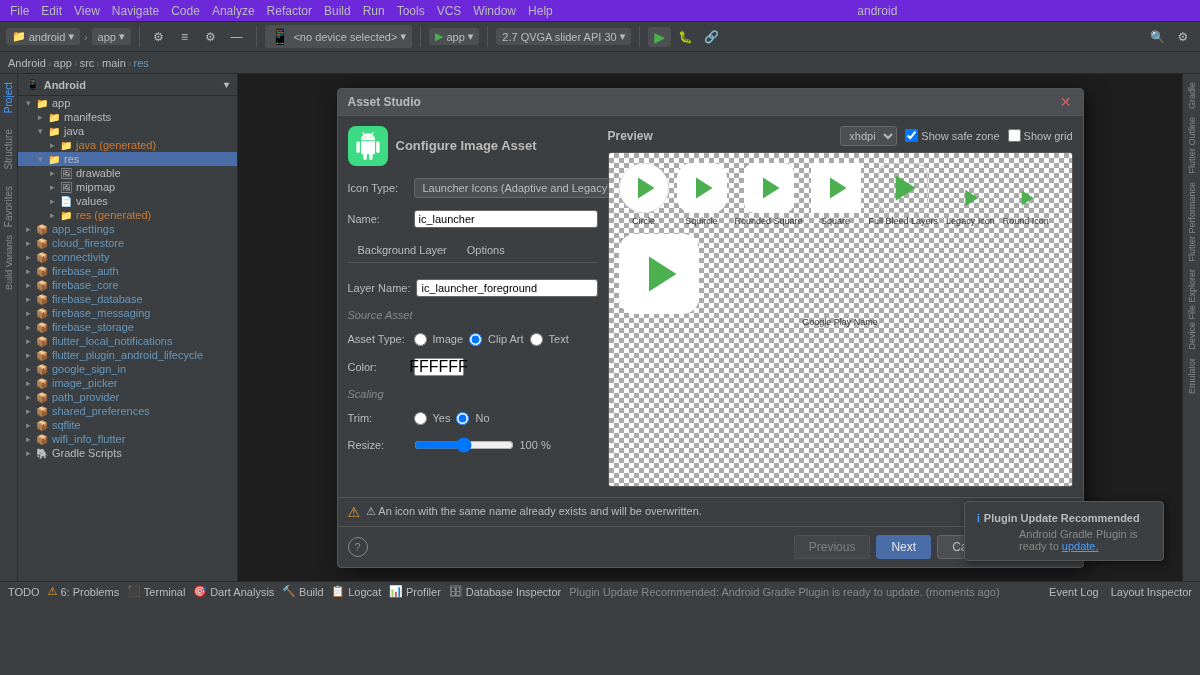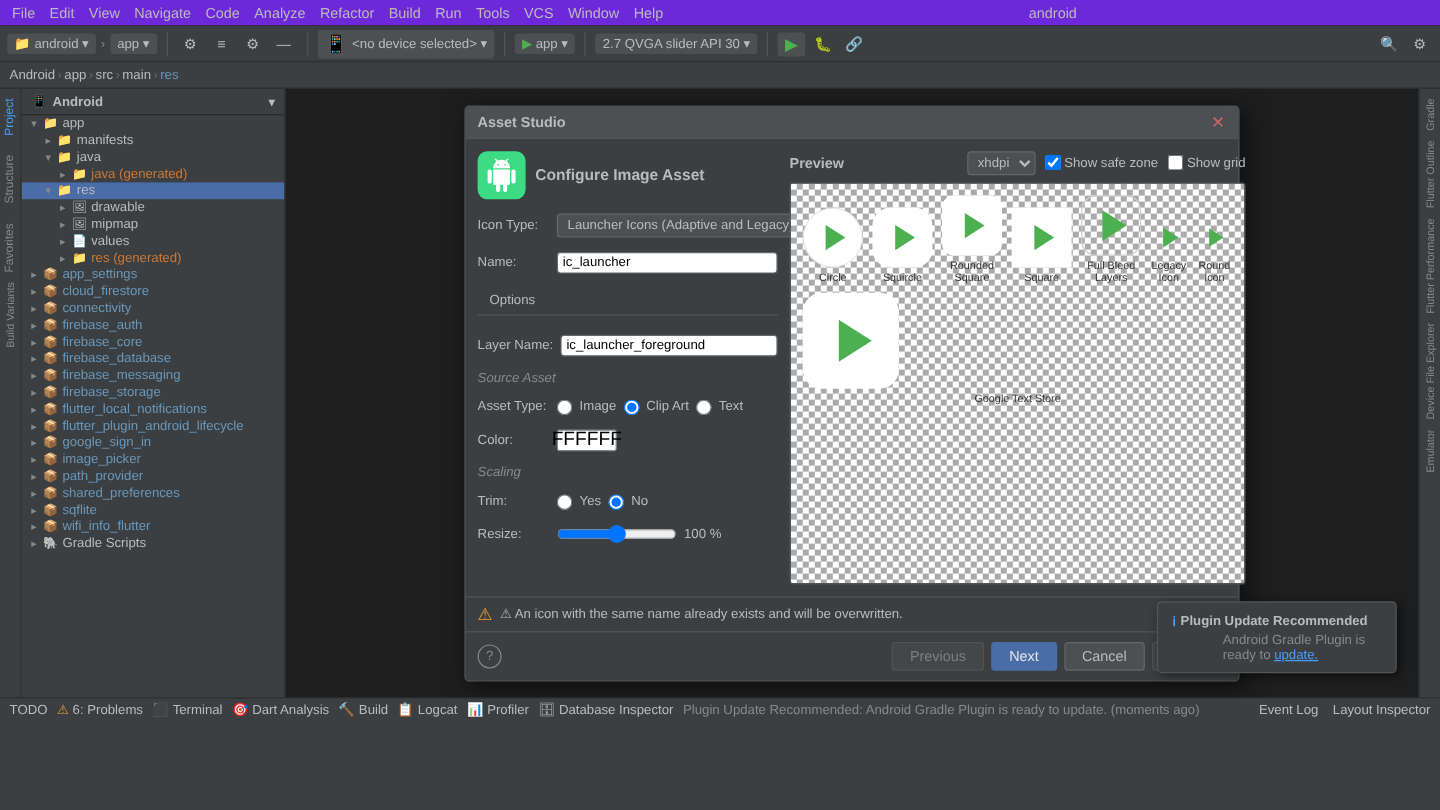--- a/index.html
+++ b/index.html
@@ -48,21 +48,21 @@
     .right-panel { width: 18px; background: #3c3f41; border-left: 1px solid #2b2b2b; display: flex; flex-direction: column; align-items: center; padding-top: 4px; }
     .right-icon { font-size: 9px; color: #888; writing-mode: vertical-rl; cursor: pointer; margin: 3px 0; }
 
     
     .status-bar { height: 20px; background: #3c3f41; border-top: 1px solid #2b2b2b; display: flex; align-items: center; padding: 0 8px; font-size: 11px; color: #bbbbbb; gap: 12px; }
     .status-left { display: flex; align-items: center; gap: 8px; }
     .status-right { margin-left: auto; display: flex; align-items: center; gap: 12px; }
 
     
     .dialog-overlay { position: absolute; top: 0; left: 0; right: 0; bottom: 0; background: rgba(0,0,0,0.3); display: flex; align-items: center; justify-content: center; z-index: 100; }
-    .dialog { background: #3c3f41; border: 1px solid #555; border-radius: 4px; width: 646px; min-height: 480px; display: flex; flex-direction: column; box-shadow: 4px 4px 20px rgba(0,0,0,0.6); }
+    .dialog { background: #3c3f41; border: 1px solid #555; border-radius: 4px; width: 747px; min-height: 480px; display: flex; flex-direction: column; box-shadow: 4px 4px 20px rgba(0,0,0,0.6); }
     .dialog-titlebar { background: #4c5052; padding: 6px 10px; display: flex; align-items: center; justify-content: space-between; border-radius: 4px 4px 0 0; border-bottom: 1px solid #555; }
     .dialog-title { font-size: 12px; color: #bbbbbb; font-weight: bold; }
     .dialog-close { color: #cc6666; cursor: pointer; font-size: 14px; width: 14px; height: 14px; display: flex; align-items: center; justify-content: center; }
 
     .dialog-body { display: flex; padding: 10px; gap: 10px; flex: 1; }
 
     
     .config-panel { width: 250px; display: flex; flex-direction: column; gap: 8px; }
     .config-header { display: flex; align-items: center; gap: 8px; margin-bottom: 4px; }
     .android-logo { width: 40px; height: 40px; background: #3DDC84; border-radius: 8px; display: flex; align-items: center; justify-content: center; font-size: 20px; color: white; }
@@ -413,20 +413,21 @@
                 <option>Launcher Icons (Adaptive and Legacy)</option>
               </select>
             </div>
 
             <div class="form-row">
               <span class="form-label">Name:</span>
               <input class="form-input" value="ic_launcher" style="">
             </div>
 
             <div class="tabs-row">
+              <div class="tab">Background Layer</div>
               <div class="tab">Options</div>
             </div>
 
             <div class="form-row">
               <span class="form-label">Layer Name:</span>
               <input class="form-input" value="ic_launcher_foreground" style="">
             </div>
 
             <div class="section-title">Source Asset</div>
 
@@ -550,21 +551,21 @@
                   <div class="preview-icon-label">Round Icon</div>
                 </div>
               </div>
 
               <div class="large-preview">
                 <div class="large-icon-rounded">
                   <svg width="60" height="60" viewBox="0 0 24 24" fill="#4CAF50">
                       <path d="M8 5v14l11-7z"></path>
                     </svg>
                 </div>
-                <div class="large-icon-label">Google Text Store</div>
+                <div class="large-icon-label">Google Play Name</div>
               </div>
             </div>
           </div>
         </div>
 
         <div class="dialog-warning">
           <span class="warning-icon">⚠</span>
           <span class="warning-text">⚠ An icon with the same name already exists and will be overwritten.</span>
         </div>
 

